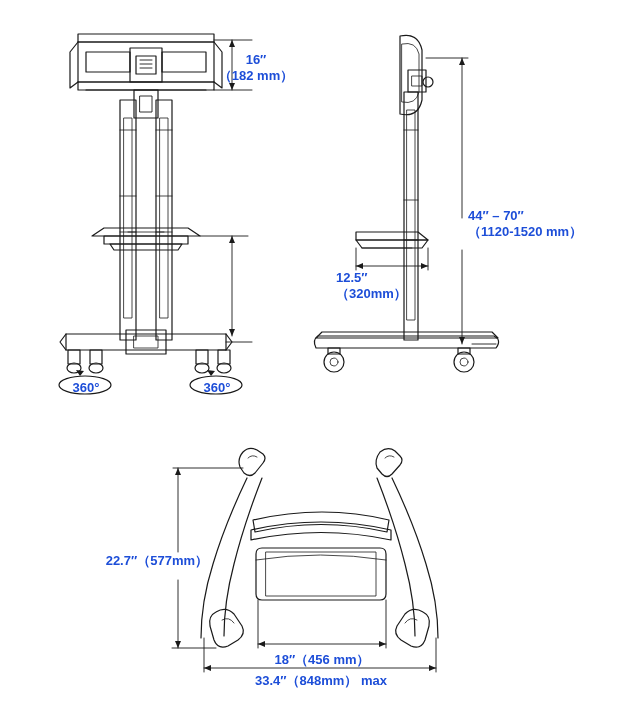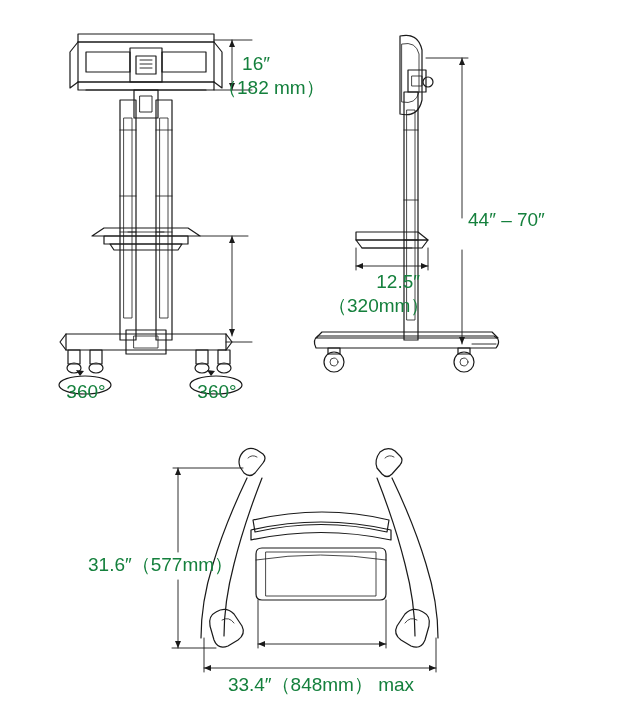--- a/index.html
+++ b/index.html
@@ -23,23 +23,23 @@
   }
   svg.diagram {
     position: absolute;
     left: 0; top: 0;
     width: 623px;
     height: 720px;
   }
   .dim-label {
     position: absolute;
     font-family: "Liberation Sans", sans-serif;
-    font-size: 19px;
-    font-weight: normal;
-    color: #15803d;
+    font-size: 13px;
+    font-weight: bold;
+    color: #1d4ed8;
     letter-spacing: 0px;
     white-space: nowrap;
     line-height: 1.25;
     text-align: center;
   }
   .dim-label .l2 { display: block; }
 </style>
 </head>
 <body>
 
@@ -212,37 +212,41 @@
     </g>
   </svg>
 
   <div class="dim-label" style="left:218px; top:52px; width:76px;">
     <span>16″</span>
     <span class="l2">（182 mm）</span>
   </div>
 
   <div class="dim-label" style="left:468px; top:208px; width:140px; text-align:left;">
     <span>44″ – 70″</span>
-  </div>
-
-  <div class="dim-label" style="left:328px; top:270px; width:92px; text-align:right;">
+    <span class="l2">（1120-1520 mm）</span>
+  </div>
+
+  <div class="dim-label" style="left:336px; top:270px; width:92px; text-align:left;">
     <span>12.5″</span>
     <span class="l2">（320mm）</span>
   </div>
 
   <div class="dim-label" style="left:58px; top:380px; width:56px;">
     <span>360°</span>
   </div>
 
   <div class="dim-label" style="left:189px; top:380px; width:56px;">
     <span>360°</span>
   </div>
 
   <div class="dim-label" style="left:88px; top:553px; width:120px; text-align:right;">
-    <span>31.6″（577mm）</span>
-  </div>
-
+    <span>22.7″（577mm）</span>
+  </div>
+
+  <div class="dim-label" style="left:262px; top:652px; width:120px;">
+    <span>18″（456 mm）</span>
+  </div>
 
   <div class="dim-label" style="left:205px; top:673px; width:232px;">
     <span>33.4″（848mm） max</span>
   </div>
 
 </div>
 
 </body></html>

